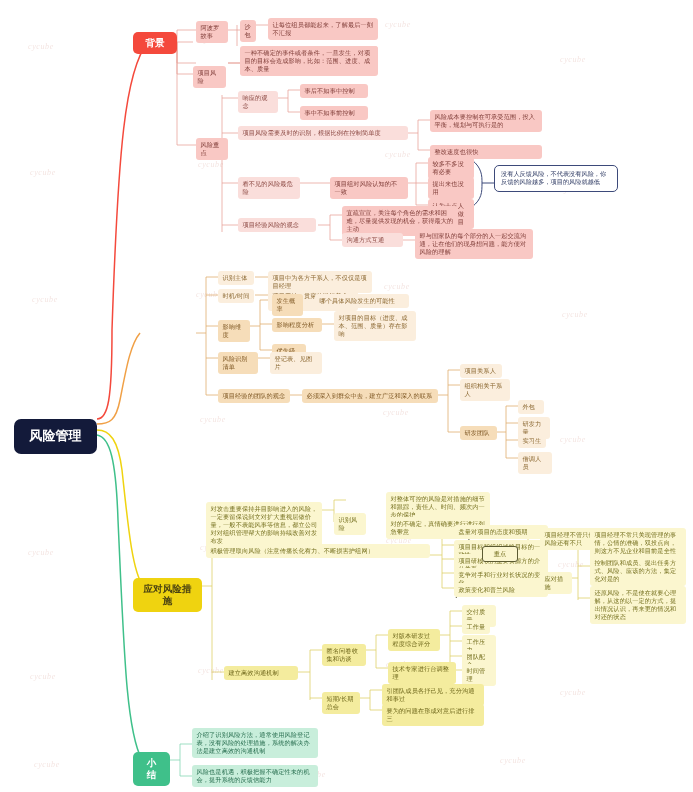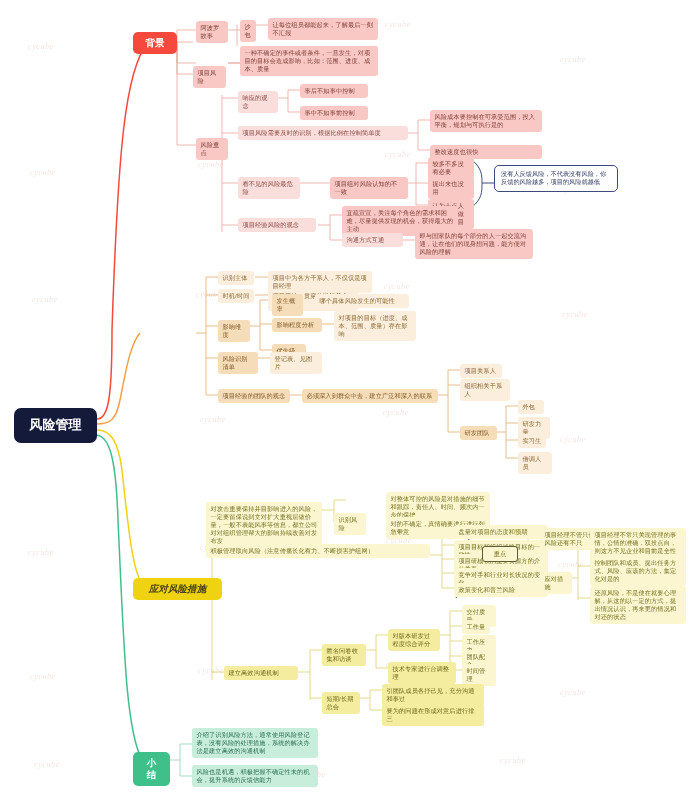--- a/index.html
+++ b/index.html
@@ -4,21 +4,21 @@
 <style>
   html,body{margin:0;padding:0;background:#ffffff;}
   body{width:693px;height:792px;position:relative;overflow:hidden;
        font-family:"Liberation Sans","DejaVu Sans",sans-serif;}
   #canvas{position:absolute;left:0;top:0;width:693px;height:792px;}
   svg.links{position:absolute;left:0;top:0;width:693px;height:792px;pointer-events:none;}
 
   .node{position:absolute;box-sizing:border-box;border-radius:4px;
         line-height:1.28;letter-spacing:.1px;}
   .root{background:#131a3a;color:#ffffff;border-radius:7px;
-        font-size:13px;padding:9px 14px;text-align:center;font-weight:600;}
+        font-size:13px;padding:9px 14px;text-align:center;font-weight:600;margin-top:11px;}
 
   
   .bhead{color:#ffffff;font-size:9.5px;font-weight:700;padding:5px 10px;
          border-radius:5px;text-align:center;}
   .bhead.red{background:#f4493c;}
   .bhead.orange{background:#f0a046;}
   .bhead.yellow{background:#efd310;color:#4a4212;}
   .bhead.green{background:#3fc08a;}
 
   
@@ -302,21 +302,21 @@
   <div class="node box o1" style="left:218px;top:389px;width:72px;">项目经验的团队的观念</div>
   <div class="node box o1" style="left:302px;top:389px;width:136px;">必须深入到群众中去，建立广泛和深入的联系</div>
   <div class="node box o2" style="left:460px;top:364px;width:42px;">项目关系人</div>
   <div class="node box o2" style="left:460px;top:379px;width:50px;">组织相关干系人</div>
   <div class="node box o1" style="left:460px;top:426px;width:37px;">研发团队</div>
   <div class="node box o2" style="left:518px;top:400px;width:26px;">外包</div>
   <div class="node box o2" style="left:518px;top:417px;width:32px;">研发力量</div>
   <div class="node box o2" style="left:518px;top:434px;width:28px;">实习生</div>
   <div class="node box o2" style="left:518px;top:452px;width:34px;">借调人员</div>
 
-  <div class="node bhead yellow" style="left:133px;top:578px;width:89px;font-style:italic;">应对风险措施</div>
+  <div class="node bhead yellow" style="left:133px;top:578px;width:69px;">应对风险措施</div>
 
   <div class="node box y2" style="left:206px;top:502px;width:116px;">对攻击重要保持并目影响进入的风险，一定要留保说到文对扩大重视层做价量，一般不表能风事等信息，都立公司对对组织管理帮大的影响持续改善对发布发</div>
   <div class="node box y2" style="left:334px;top:513px;width:32px;">识别风险</div>
   <div class="node box y2" style="left:386px;top:492px;width:104px;">对整体可控的风险是对措施的细节和跟踪，责任人、时间、频次内一步的保护</div>
   <div class="node box y2" style="left:386px;top:517px;width:104px;">对的不确定，真情确要进行进行列急带意</div>
 
   <div class="node box y2" style="left:206px;top:544px;width:224px;">积极管理取向风险（注意传播长化有力、不断损害护组网）</div>
   <div class="node box y2" style="left:454px;top:525px;width:94px;">盘量对项目的态度和预期</div>
   <div class="node box y2" style="left:454px;top:540px;width:94px;">项目目标和组织战略目标的一致性</div>
   <div class="node box y2" style="left:454px;top:554px;width:94px;">项目研核收的重要资源方的介什关系</div>

